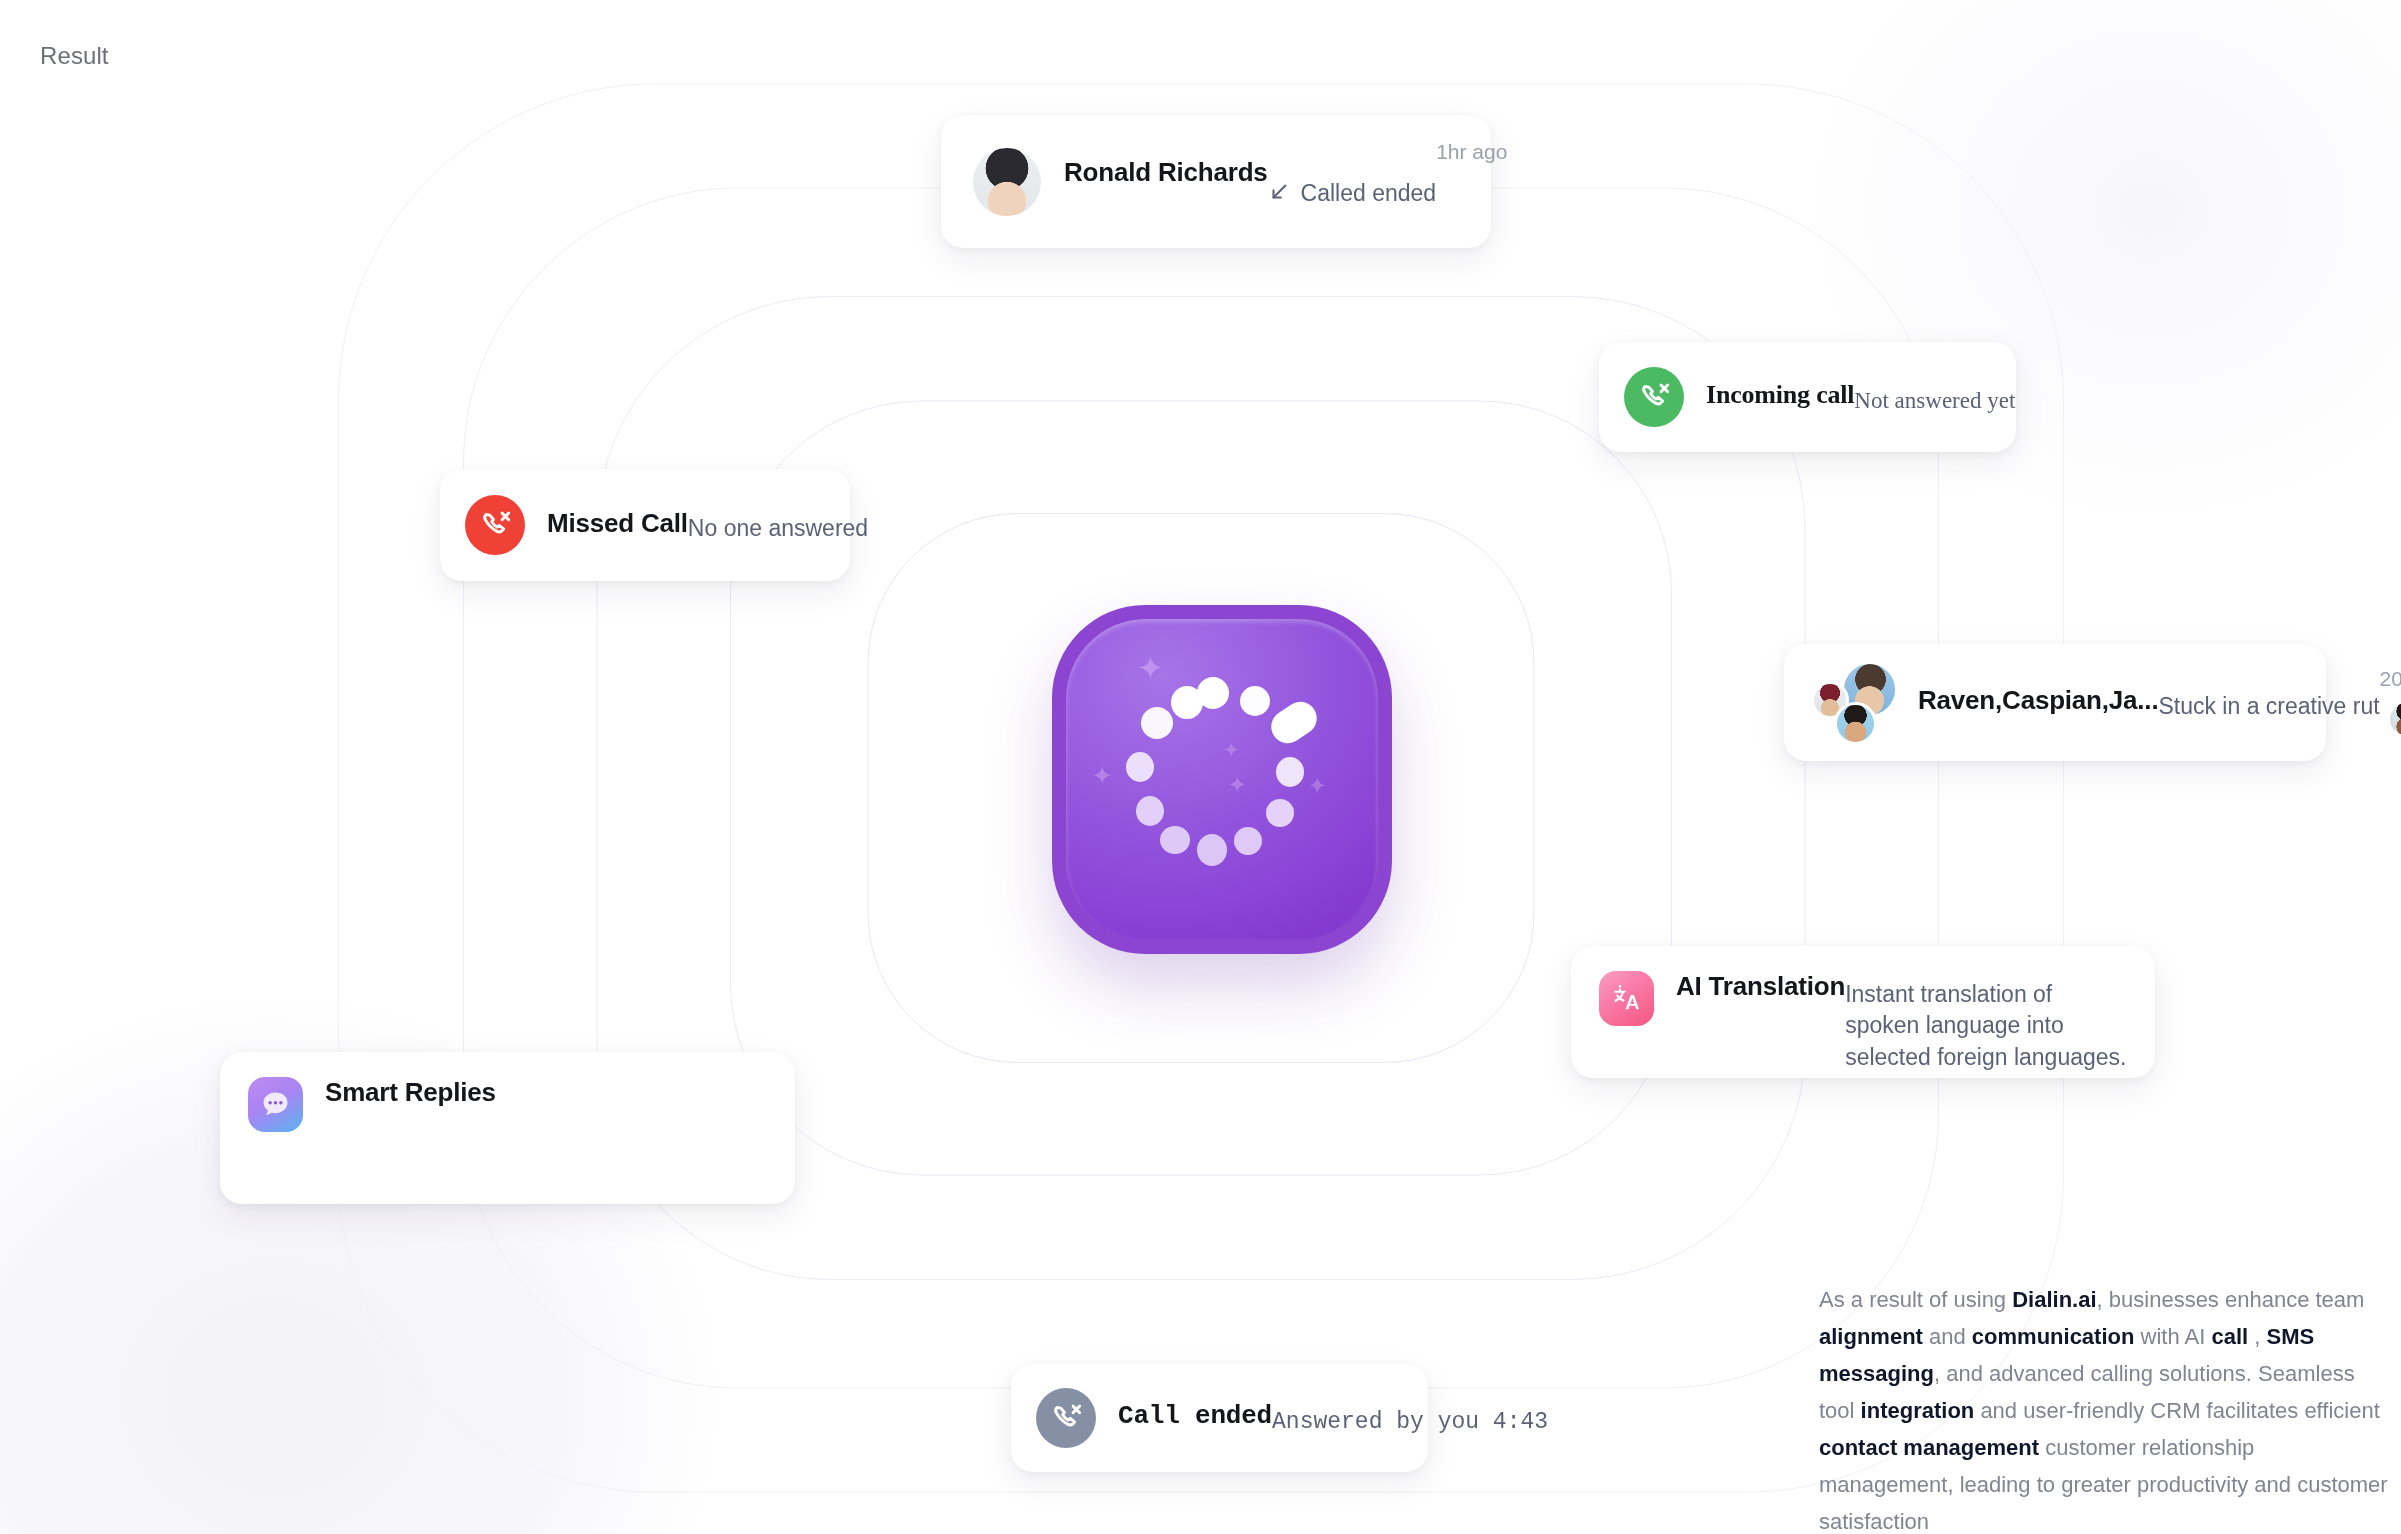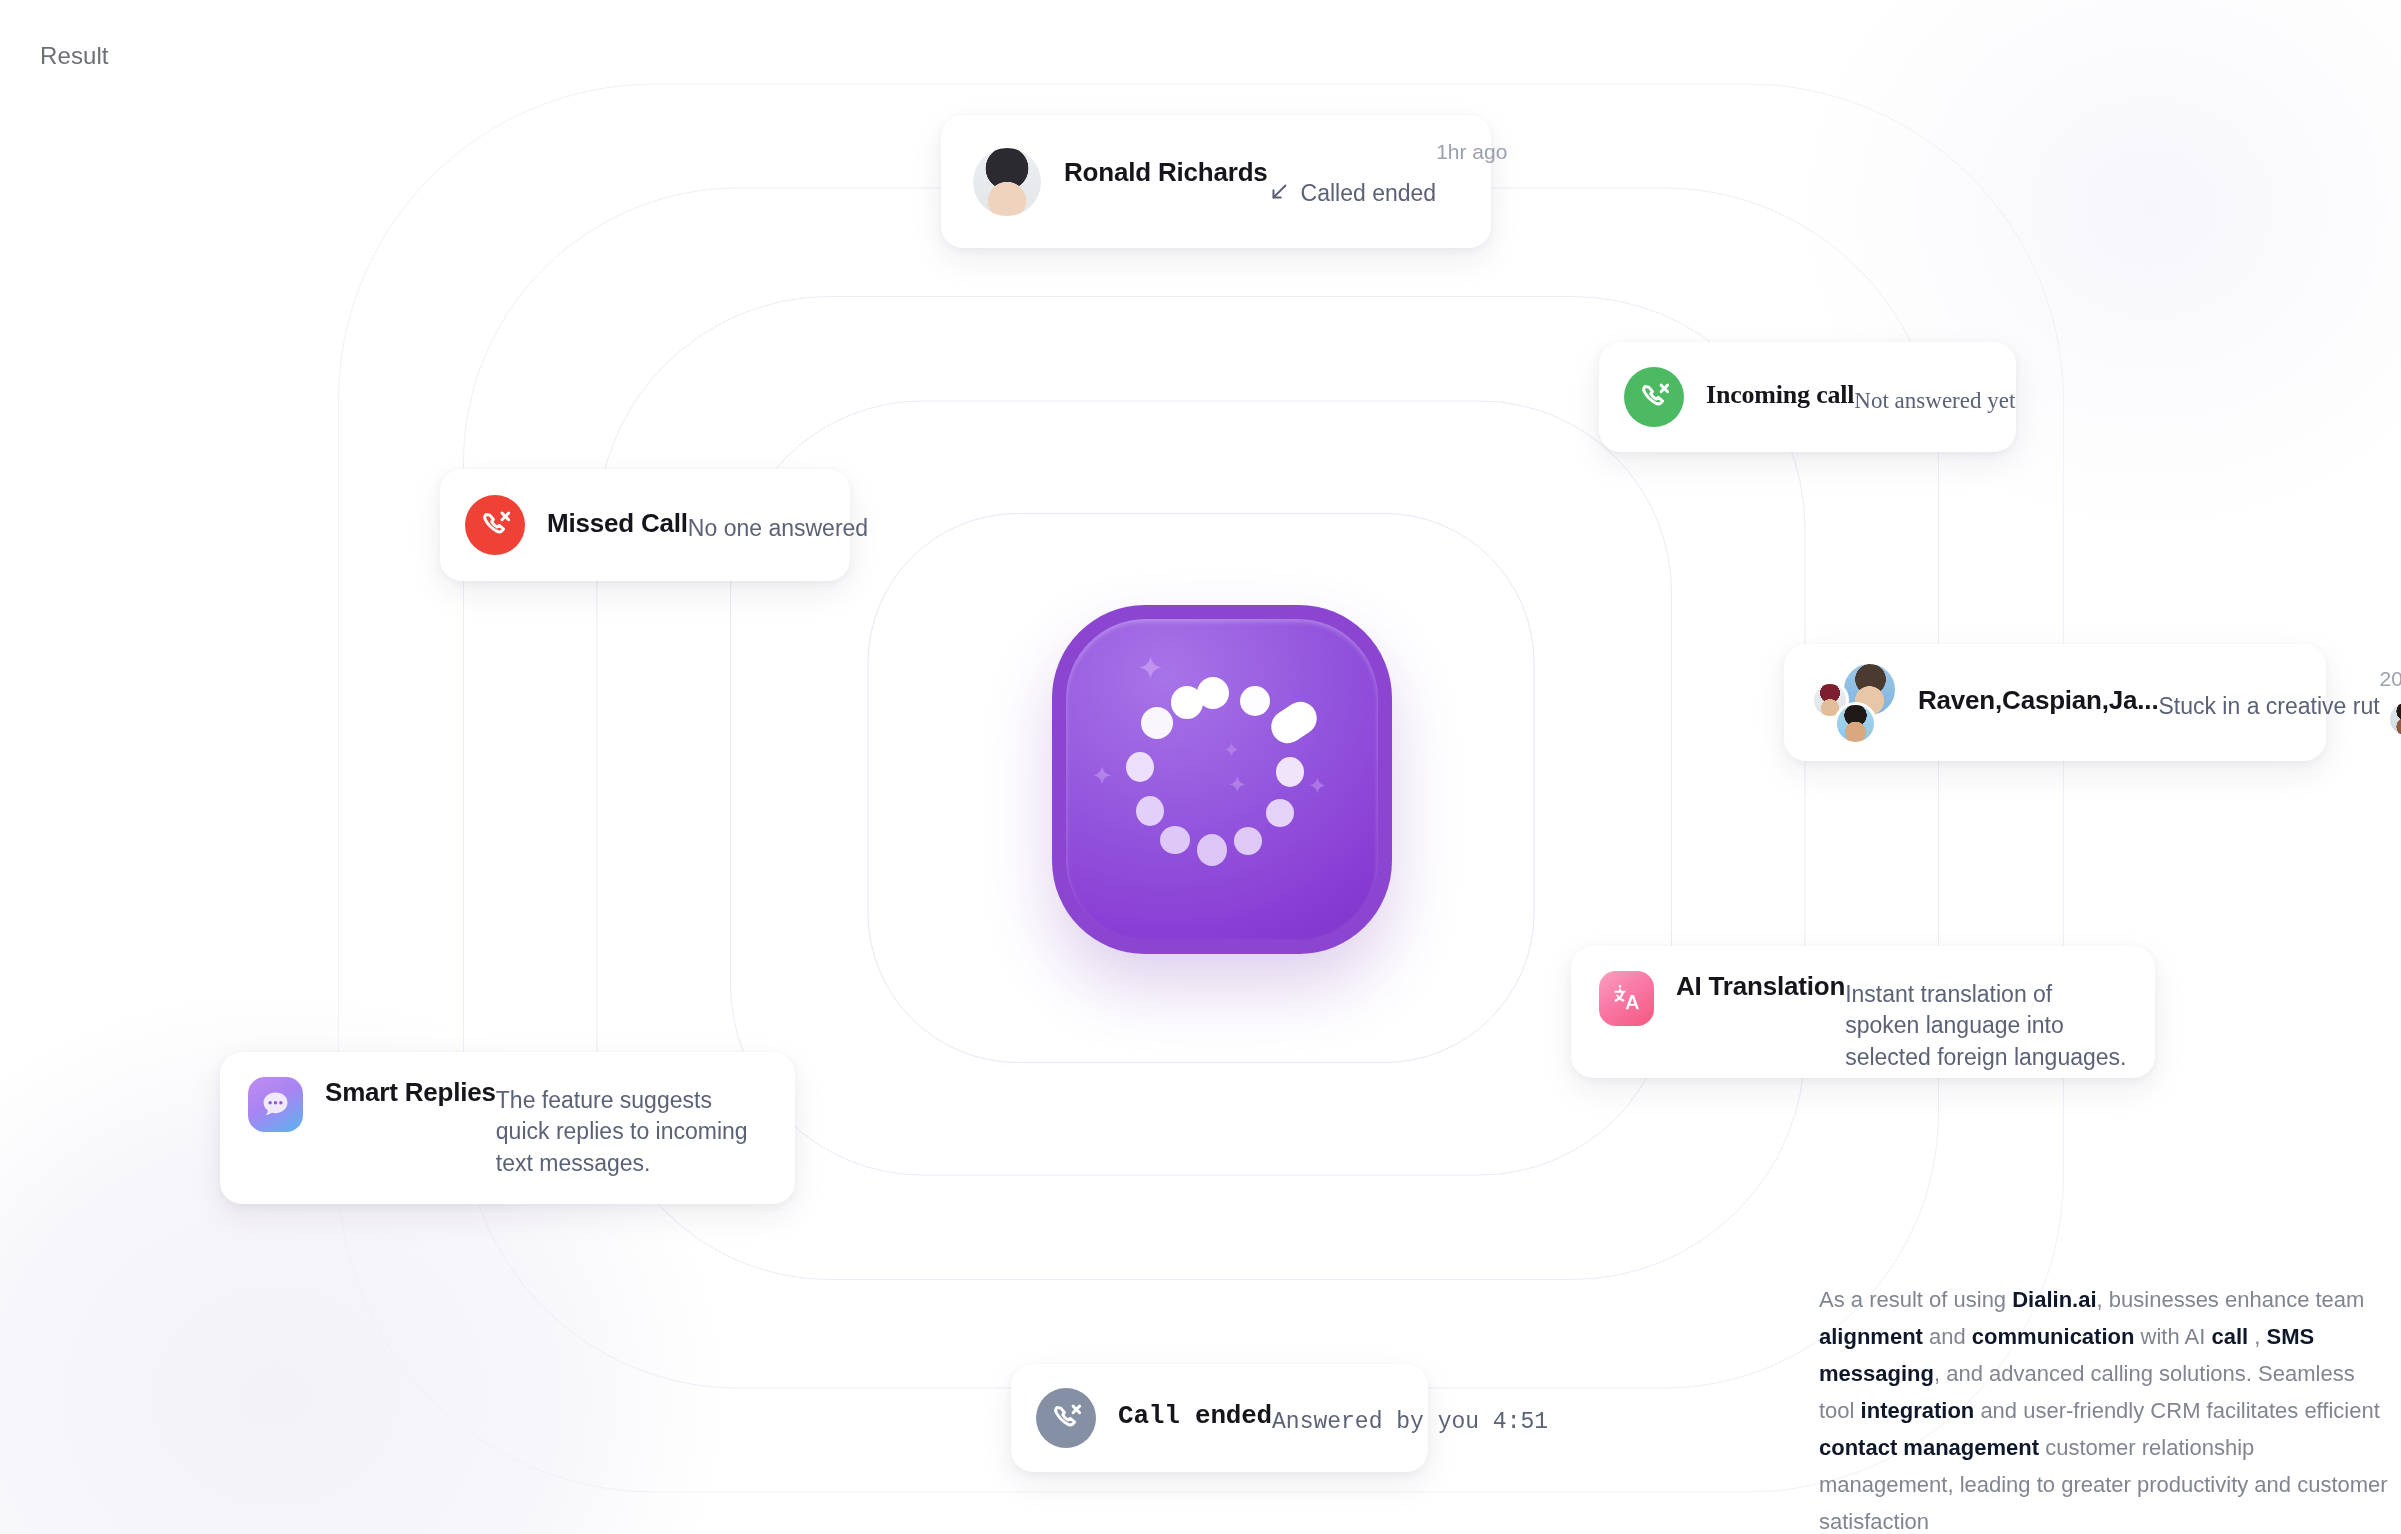--- a/index.html
+++ b/index.html
@@ -318,34 +318,33 @@
     <div class="sq purple">
       <svg viewBox="0 0 24 24" fill="#f0eafc">
         <path d="M12 3.3c-4.9 0-8.7 3.2-8.7 7.3 0 2.3 1.2 4.35 3.1 5.7-.1 1.2-.6 2.4-1.5 3.4 1.7-.15 3.2-.8 4.4-1.7 .85.2 1.75.3 2.7.3 4.9 0 8.7-3.2 8.7-7.7S16.9 3.3 12 3.3z"></path>
         <circle cx="8.1" cy="10.7" r="1.25" fill="#8a5cd6"></circle>
         <circle cx="12" cy="10.7" r="1.25" fill="#8a5cd6"></circle>
         <circle cx="15.9" cy="10.7" r="1.25" fill="#8a5cd6"></circle>
       </svg>
     </div>
     <div class="body">
       <div class="title">Smart Replies</div>
-      <div class="sub wrap">The feature suggests quick replies to incoming text messages.</div>
     </div>
   </div>
 
   <div class="card" id="card-ended">
     <div class="circ slate">
       <svg viewBox="0 0 24 24" fill="none" stroke="#fff" stroke-width="2" stroke-linecap="round" stroke-linejoin="round">
         <path d="M5.5 4.5 C4.6 5.4 4.3 6.8 5 8 C6.6 11.1 9.9 14.4 13 16 C14.2 16.7 15.6 16.4 16.5 15.5 L17.6 14.4 L14.6 11.9 L13.1 13.1 C11.6 12.2 10.3 10.9 9.4 9.4 L10.6 7.9 L8.1 4.9 Z"></path>
         <line x1="16.5" y1="3.5" x2="21" y2="8"></line>
           <line x1="21" y1="3.5" x2="16.5" y2="8"></line>
       </svg>
     </div>
     <div class="body">
       <div class="title">Call ended</div>
-      <div class="sub">Answered by you  4:51</div>
+      <div class="sub">Answered by you  4:43</div>
     </div>
   </div>
 
   <div id="paragraph"><span>As a result of using </span><b>Dialin.ai</b><span>, businesses enhance team </span><b>alignment</b><span> and </span><b>communication</b><span> with AI </span><b>call</b><span> , </span><b>SMS messaging</b><span>, and advanced calling solutions. Seamless tool </span><b>integration</b><span> and user-friendly CRM facilitates efficient </span><b>contact management</b><span> customer relationship management, leading to greater productivity and customer satisfaction</span></div>
 
 </div>
 
 
 </body></html>

